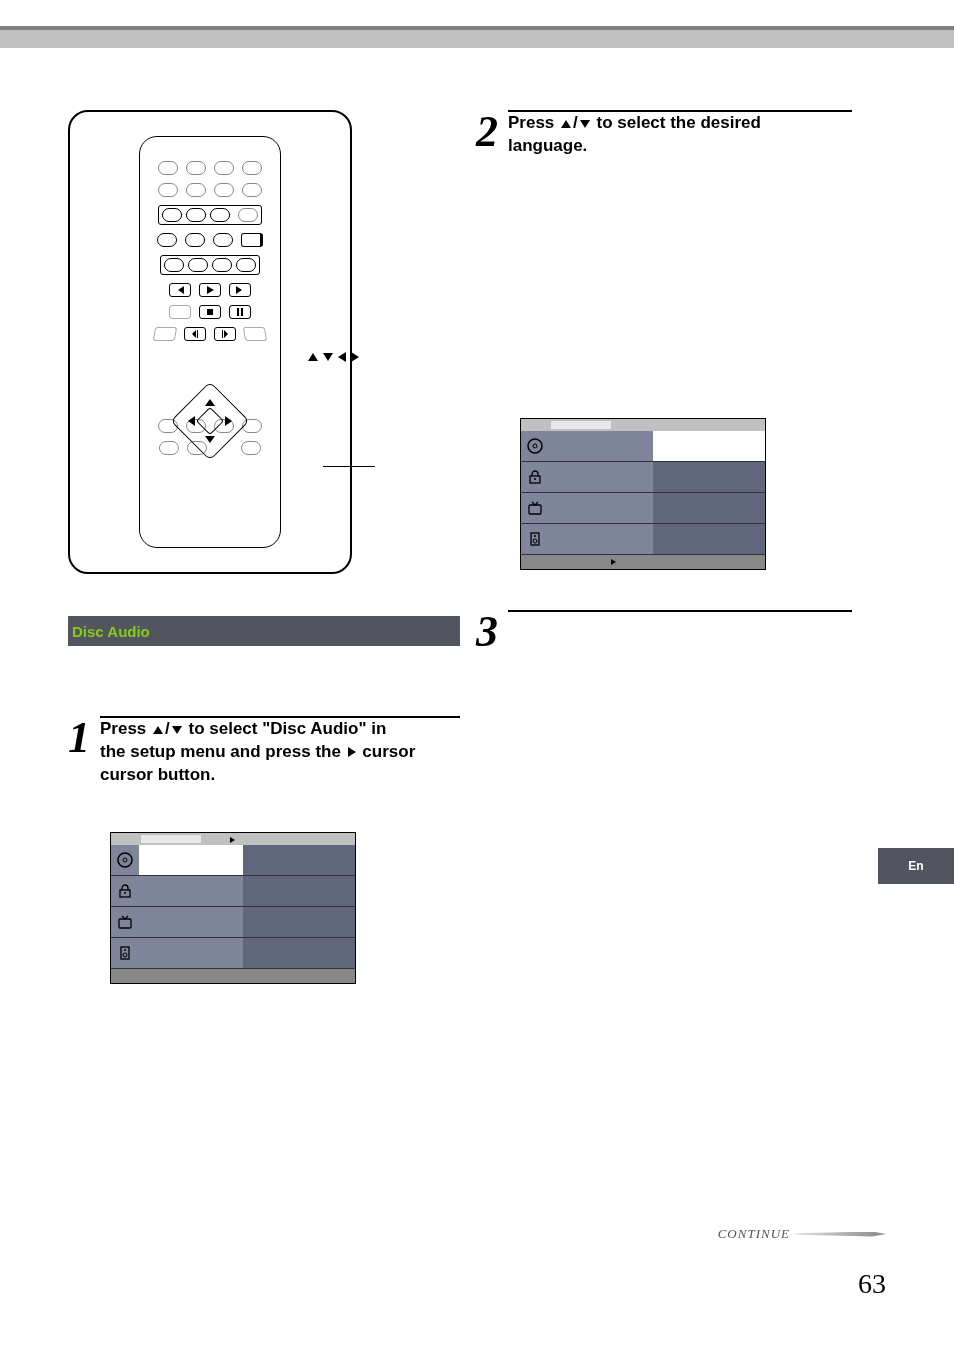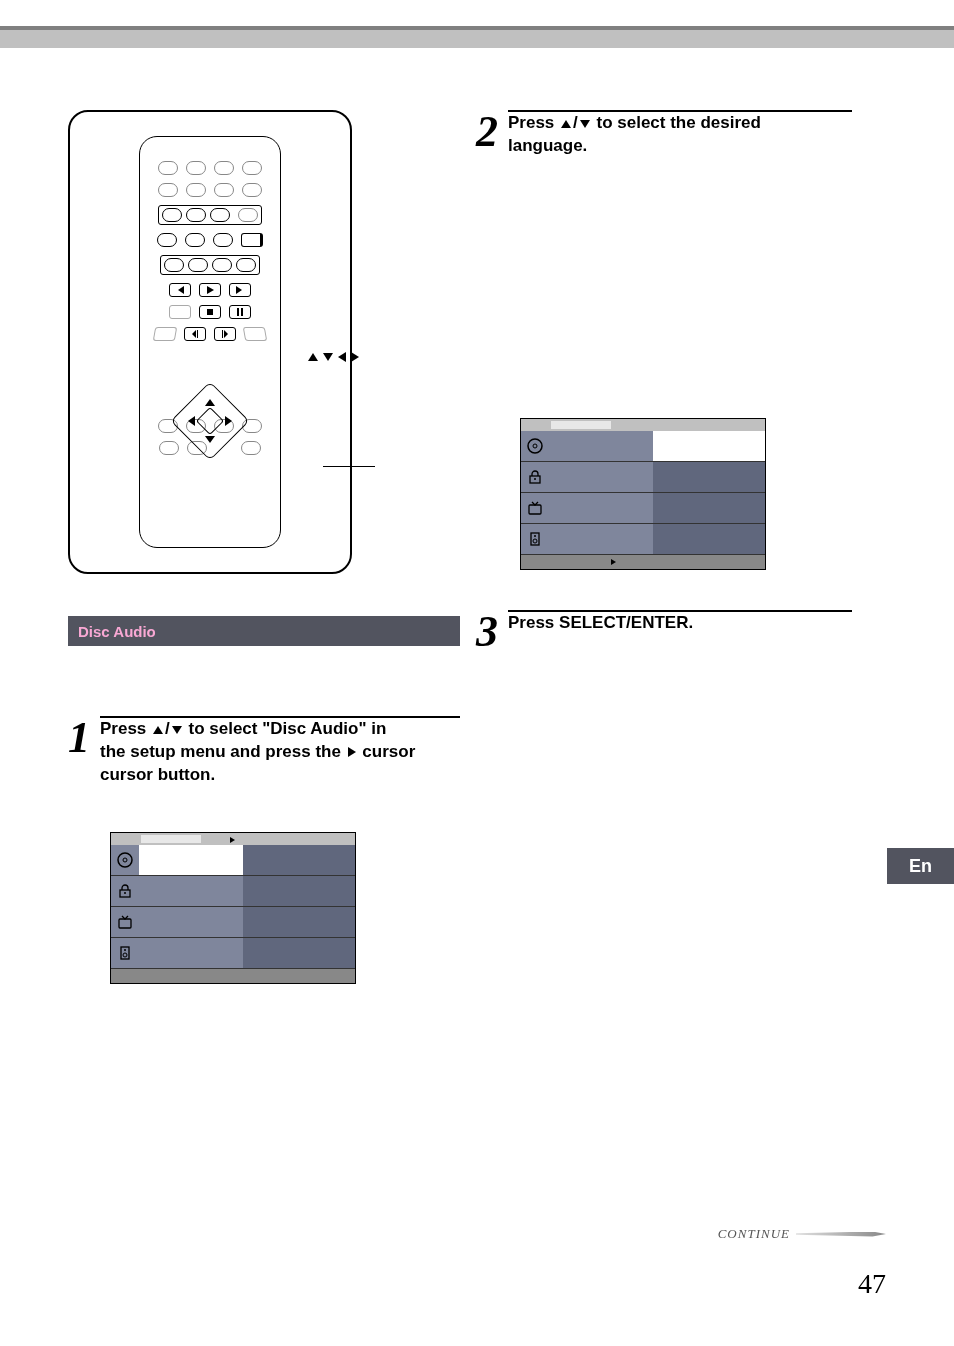--- a/index.html
+++ b/index.html
@@ -23,21 +23,21 @@
   .sqb svg{width:10px;height:10px}
   .row-framed{border:1px solid #000;border-radius:3px;padding:2px 3px;display:flex;gap:4px;justify-content:center}
   .remote-inner{position:absolute;left:0;right:0;top:24px;display:flex;flex-direction:column;align-items:center;gap:8px}
   .dpad-line{position:absolute;top:354px;left:253px;width:52px;height:1px;background:#000}
   .dpad-label{position:absolute;top:350px;left:308px;font-size:11px;letter-spacing:2px}
   .dpad-label .t{display:inline-block;width:0;height:0;vertical-align:middle}
   .tri-u{border-left:5px solid transparent;border-right:5px solid transparent;border-bottom:8px solid #000}
   .tri-d{border-left:5px solid transparent;border-right:5px solid transparent;border-top:8px solid #000}
   .tri-l{border-top:5px solid transparent;border-bottom:5px solid transparent;border-right:8px solid #000}
   .tri-r{border-top:5px solid transparent;border-bottom:5px solid transparent;border-left:8px solid #000}
-  .section-bar{position:absolute;left:68px;top:616px;width:392px;height:30px;background:#52545f;color:#f9a8d4;font-weight:bold;font-size:15px;display:flex;align-items:center;padding-left:10px;box-sizing:border-box}
+  .section-bar{position:absolute;left:68px;top:616px;width:392px;height:30px;background:#52545f;color:#84cc16;font-weight:bold;font-size:15px;display:flex;align-items:center;padding-left:4px;box-sizing:border-box}
   .step{position:absolute}
   .step-num{font-family:Georgia,'Times New Roman',serif;font-style:italic;font-weight:900;font-size:44px;line-height:1;color:#000}
   .step-rule{border-top:2px solid #000}
   .step-text{font-weight:bold;font-size:17px;line-height:1.35}
   .justify{text-align:justify}
   .step-text .arr{display:inline-block;width:0;height:0;vertical-align:middle;margin:0 2px}
   .menu-box{border:1px solid #000;width:244px}
   .menu-header{height:12px;background:#c0c0c0;position:relative}
   .menu-header .tab{position:absolute;left:30px;top:2px;height:8px;width:60px;background:#e8e8e8}
   .menu-body{background:#7f869c;padding:0}
@@ -46,21 +46,21 @@
   .menu-icon{width:28px;display:flex;align-items:center;justify-content:center;color:#000}
   .menu-icon svg{width:16px;height:16px}
   .menu-label{flex:0 0 94px;font-size:8px;color:#ddd;padding-right:4px}
   .menu-value{background:#60677d;flex:1;height:100%;display:flex;align-items:center;font-size:8px;color:#ddd;padding-left:8px}
   .menu-row.hl .menu-label-wrap{background:#fff;color:#444}
   .menu-row.hl .menu-label{color:#444}
   .menu-label-wrap{flex:0 0 100px;height:100%;display:flex;align-items:center;padding-left:4px}
   .menu-footer{height:14px;background:#888;border-top:1px solid #333;display:flex;align-items:center;justify-content:center}
   .menu-footer-arrow{width:0;height:0;border-top:3px solid transparent;border-bottom:3px solid transparent;border-left:5px solid #000;margin-right:60px}
   .menu-box.v2 .menu-row.hl2 .menu-value{background:#fff;color:#444}
-  .en-badge{position:absolute;right:0;top:848px;width:67px;height:36px;background:#52545f;color:#fff;display:flex;align-items:center;justify-content:center;font-weight:bold;font-size:18px}
+  .en-badge{position:absolute;right:0;top:848px;width:76px;height:36px;background:#52545f;color:#fff;display:flex;align-items:center;justify-content:center;font-weight:bold;font-size:12px}
   .continue{position:absolute;right:68px;bottom:104px;display:flex;align-items:center}
   .continue-text{font-family:'Times New Roman',serif;font-style:italic;font-size:13px;letter-spacing:1px;color:#555;margin-right:6px}
   .continue-arrow{width:90px;height:5px;background:linear-gradient(to right,#e0e0e0,#888);clip-path:polygon(0 35%,85% 0,100% 50%,85% 100%,0 65%)}
   .page-num{position:absolute;right:68px;bottom:46px;font-size:28px;font-family:'Times New Roman',serif}
   .flex-gap{display:flex;gap:10px}
 </style>
 </head>
 <body>
 
 <div class="page">
@@ -322,26 +322,25 @@
     <div class="menu-footer">
         <div class="menu-footer-arrow"></div>
       </div>
   </div>
 
   <div class="step" style="left:476px;top:610px;width:376px">
     <div class="flex-gap">
       <div class="step-num">3</div>
       <div style="flex:1">
         <div class="step-rule"></div>
-        <div class="step-text">Press SELECT/ENTER.</div>
       </div>
     </div>
   </div>
 
   <div class="en-badge">En</div>
 
   <div class="continue">
     <span class="continue-text">CONTINUE</span>
     <span class="continue-arrow"></span>
   </div>
 
-  <div class="page-num">47</div>
+  <div class="page-num">63</div>
 </div>
 
 </body></html>

